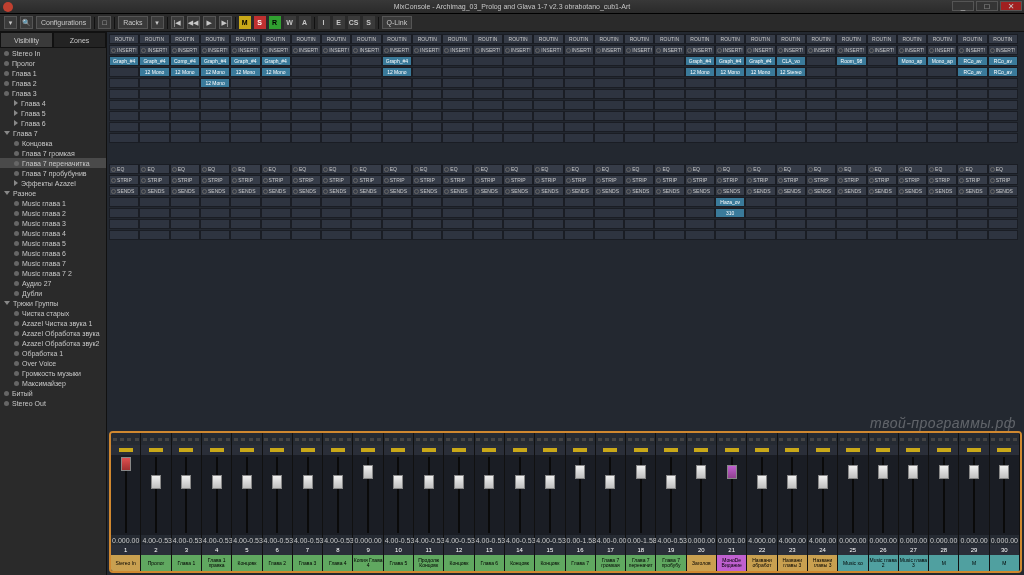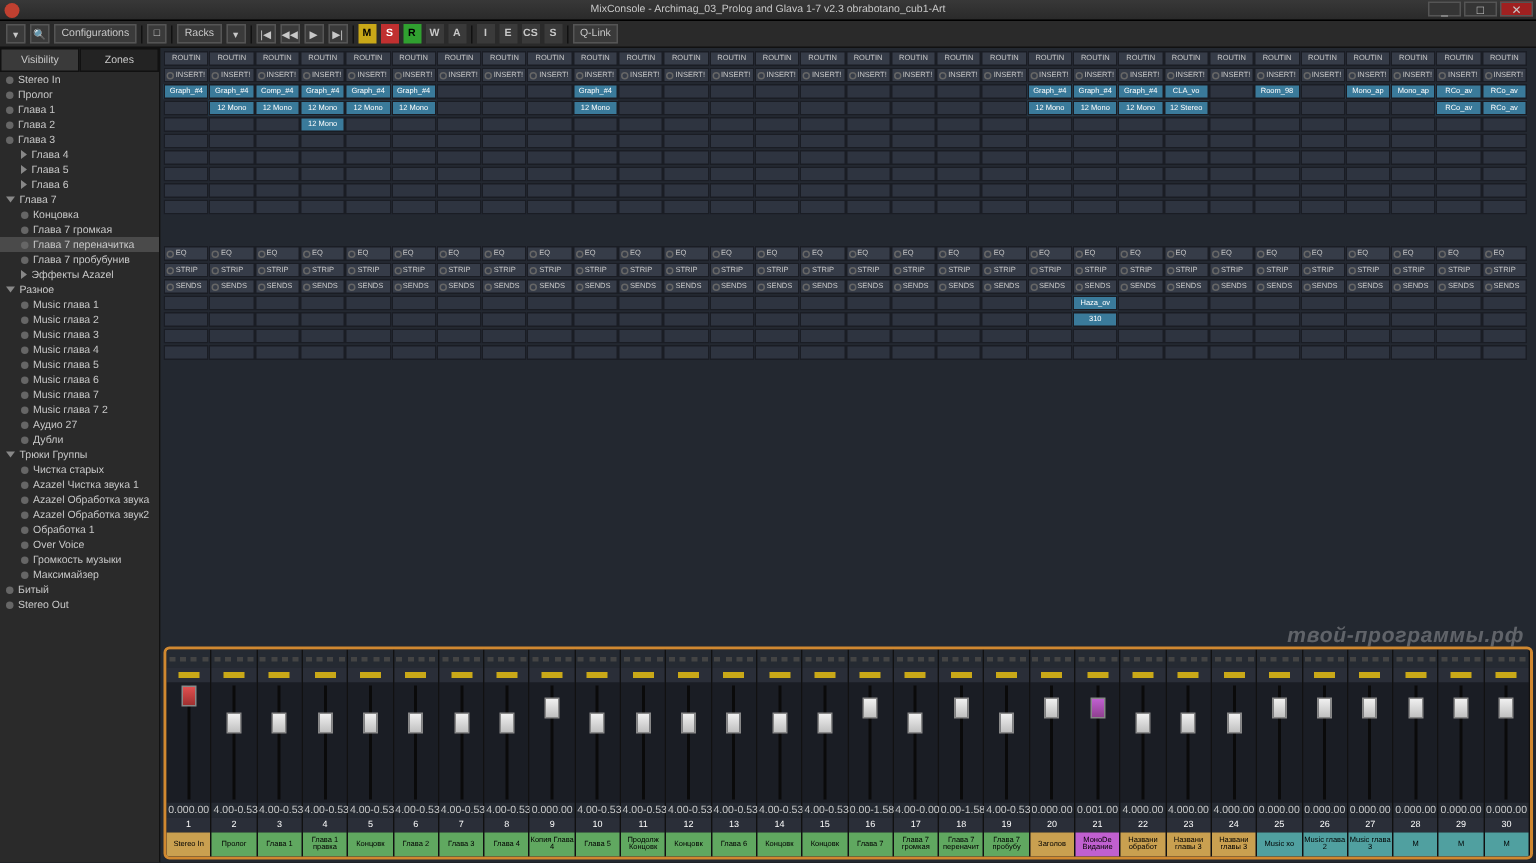--- a/index.html
+++ b/index.html
@@ -46,21 +46,21 @@
 .pan{height:10px;background:#2a2e38;display:flex;align-items:center;justify-content:center}
 .pan .ind{width:14px;height:4px;background:#c9a818}
 .fader{flex:1;background:#1a1d24;position:relative;display:flex;justify-content:center;padding:2px}
 .fader .track{width:2px;height:100%;background:#0a0a0a;position:relative}
 .fader .handle{width:10px;height:14px;background:linear-gradient(#f0f0f0,#c0c0c0);position:absolute;left:-4px;border:1px solid #888;cursor:pointer}
 .fader .handle.solo{background:linear-gradient(#e05050,#a03030)}
 .fader .handle.pk{background:linear-gradient(#c060d0,#904090)}
 .dbval{height:10px;background:#252a32;display:flex;align-items:center;justify-content:space-between;padding:0 1px;font-size:5px}
 .chnum{height:10px;background:#2a2e38;display:flex;align-items:center;justify-content:center;font-size:6px;color:#fff}
 .chname{height:16px;display:flex;align-items:center;justify-content:center;font-size:5px;color:#000;overflow:hidden;text-align:center;line-height:1}
-.watermark{position:absolute;right:8px;bottom:144px;font-size:14px;color:rgba(255,255,255,0.28);font-weight:bold;font-style:italic;letter-spacing:0.5px;pointer-events:none}
+.watermark{position:absolute;right:8px;bottom:144px;font-size:14px;color:rgba(255,255,255,0.28);font-weight:normal;font-style:italic;letter-spacing:0.5px;pointer-events:none}
 </style>
 </head>
 <body>
 
 <div class="titlebar">
   <div class="logo"></div>
   <span>MixConsole - Archimag_03_Prolog and Glava 1-7 v2.3 obrabotano_cub1-Art</span>
   <div class="wc">
     <div>_</div>
     <div>□</div>

